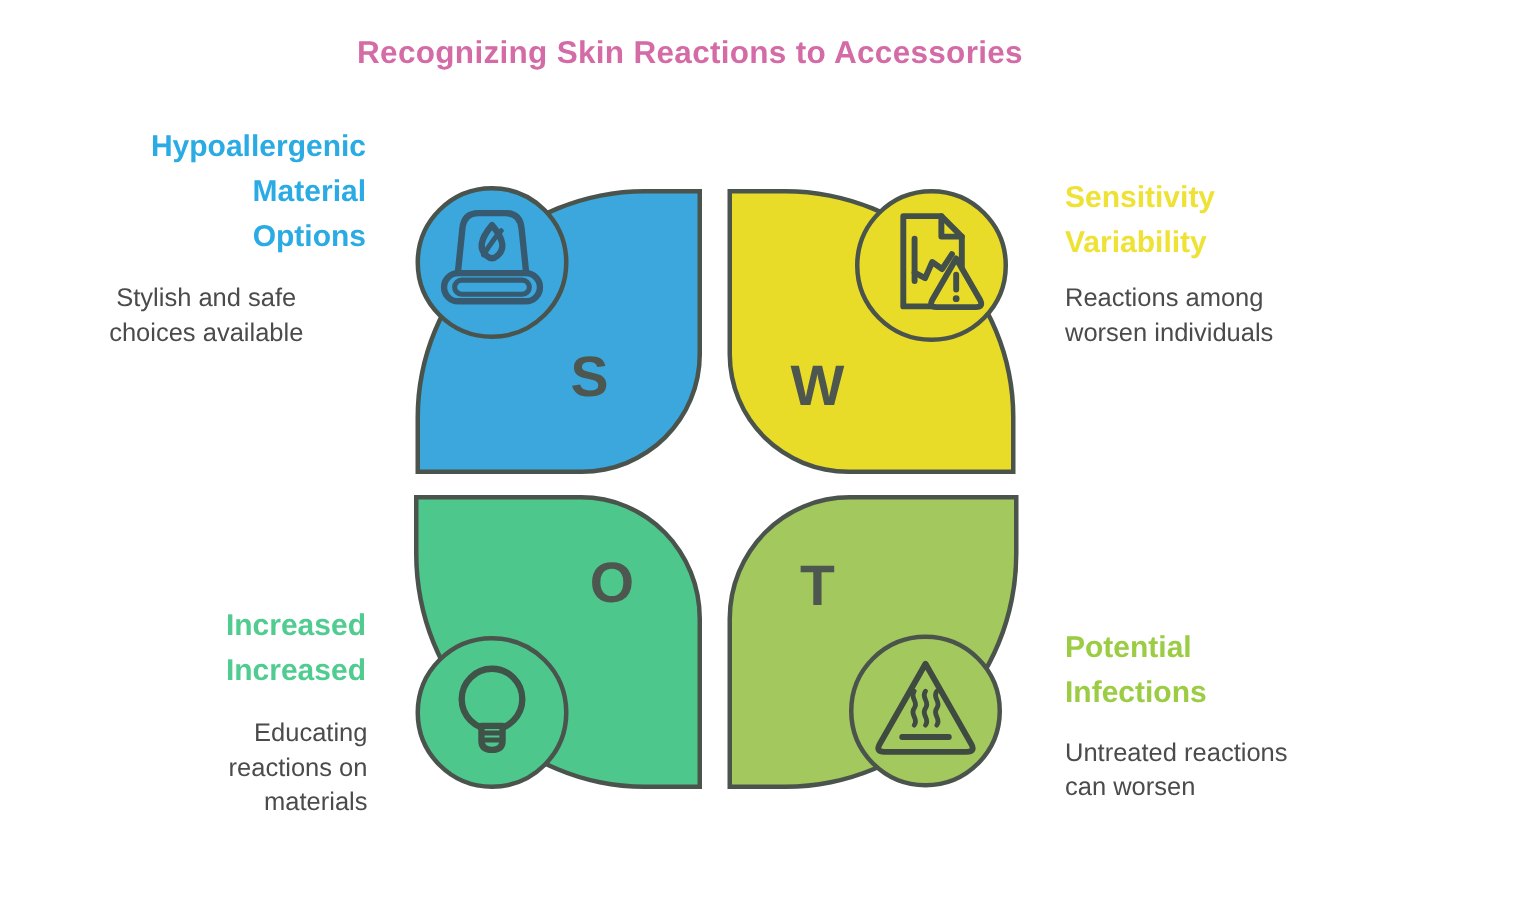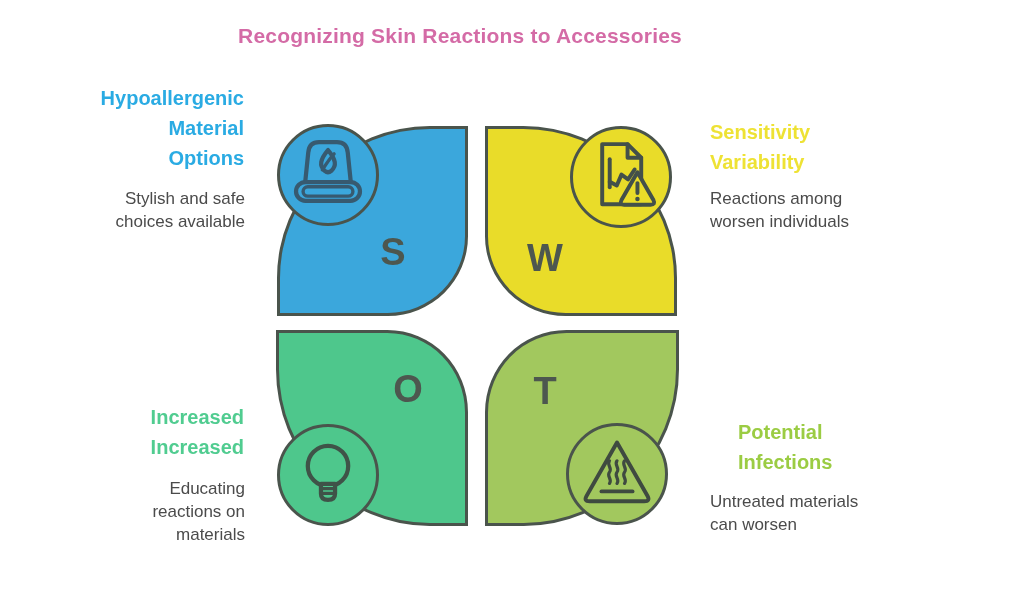--- a/index.html
+++ b/index.html
@@ -33,26 +33,26 @@
   }
   .circle-s{left:277px;top:124px;background:#3ba7dc;}
   .circle-w{left:570px;top:126px;background:#e9dc29;}
   .circle-o{left:277px;top:424px;background:#4ec78c;}
   .circle-t{left:566px;top:423px;background:#a2c85e;}
   
   .heading{position:absolute;font-size:20px;font-weight:bold;line-height:30px;}
   .desc{position:absolute;font-size:17px;line-height:23px;color:#4b4b4b;}
   .align-r{text-align:right;}
   .h-s{left:30px;top:83px;width:214px;color:#2aabe3;}
-  .d-s{left:30px;top:187px;width:215px;}
+  .d-s{left:30px;top:187px;width:215px;text-align:center;}
   .h-w{left:710px;top:117px;width:230px;color:#eee234;}
   .d-w{left:710px;top:187px;width:230px;}
   .h-o{left:30px;top:402px;width:214px;color:#50cc90;}
   .d-o{left:30px;top:477px;width:215px;}
-  .h-t{left:710px;top:417px;width:230px;color:#9bcc43;margin-left:28px;}
+  .h-t{left:710px;top:417px;width:230px;color:#9bcc43;}
   .d-t{left:710px;top:490px;width:230px;}
 </style>
 </head>
 <body>
 
 <div class="stage">
 
   <h1 class="title">Recognizing Skin Reactions to Accessories</h1>
 
   <div class="petal petal-s"></div>
@@ -141,17 +141,17 @@
     <div>Educating</div>
     <div>reactions on</div>
     <div>materials</div>
   </div>
 
   <div class="heading h-t">
     <div>Potential</div>
     <div>Infections</div>
   </div>
   <div class="desc d-t">
-    <div>Untreated materials</div>
+    <div>Untreated reactions</div>
     <div>can worsen</div>
   </div>
 
 </div>
 
 </body></html>

